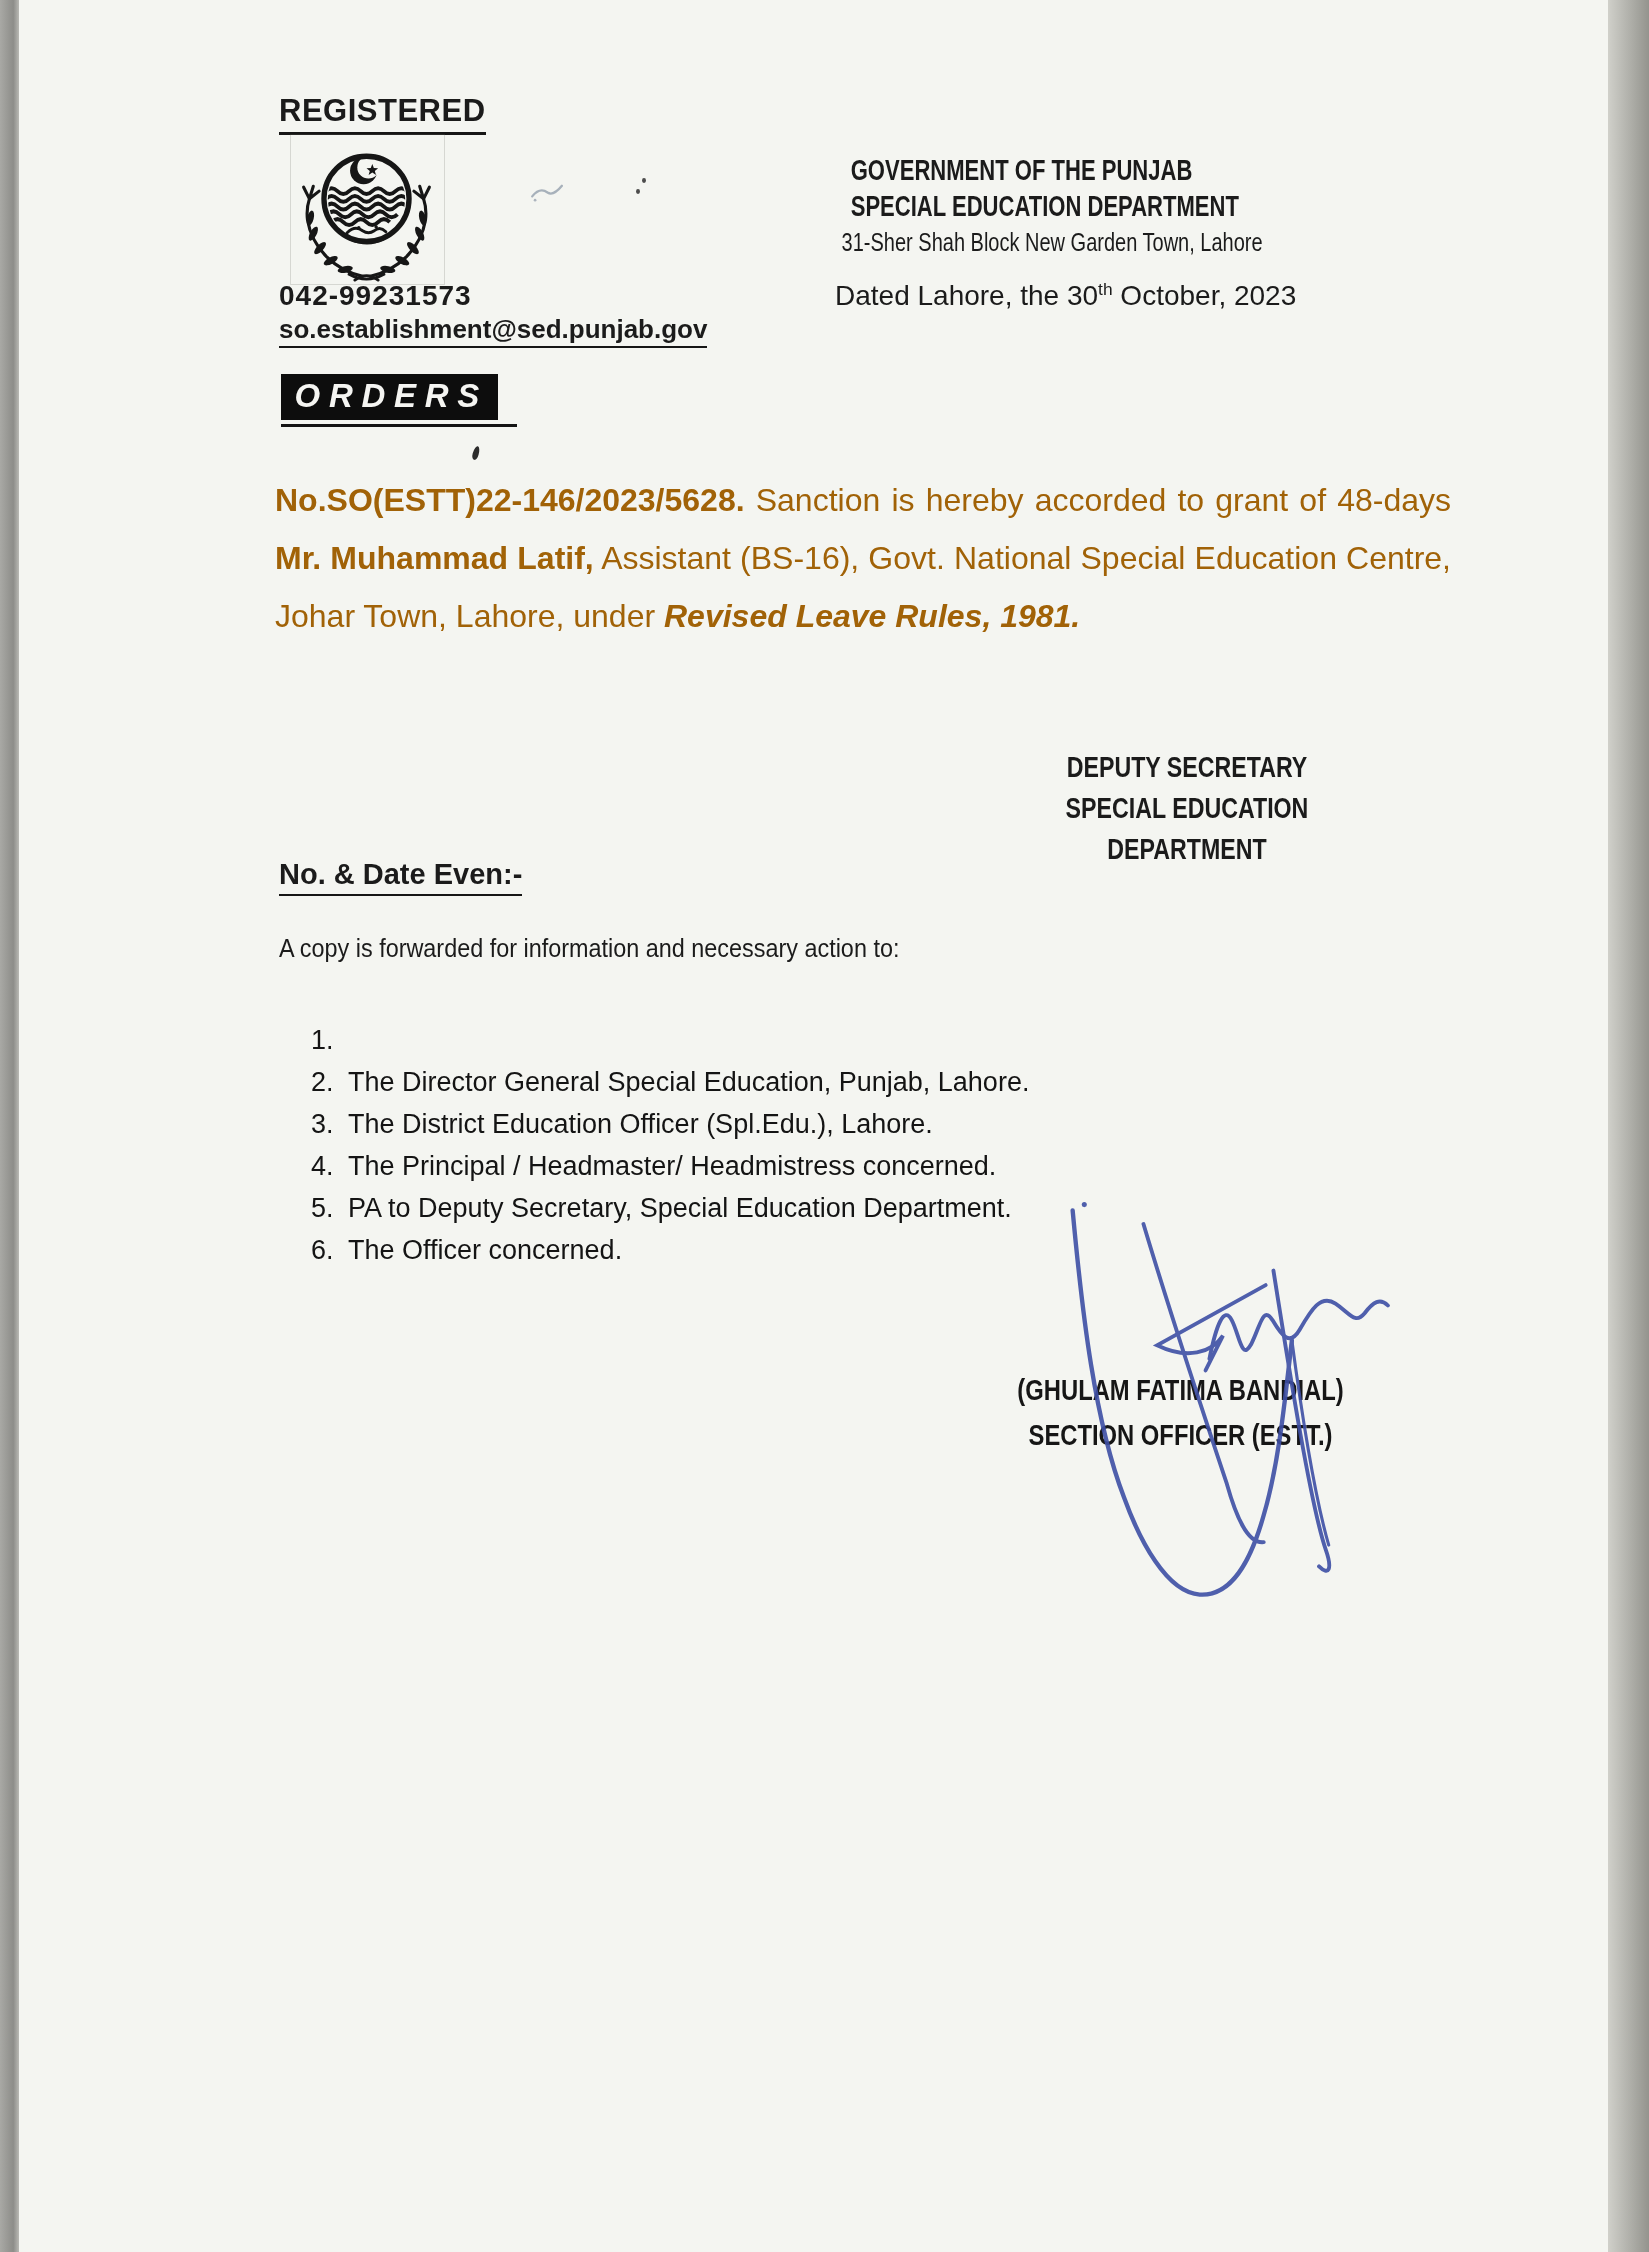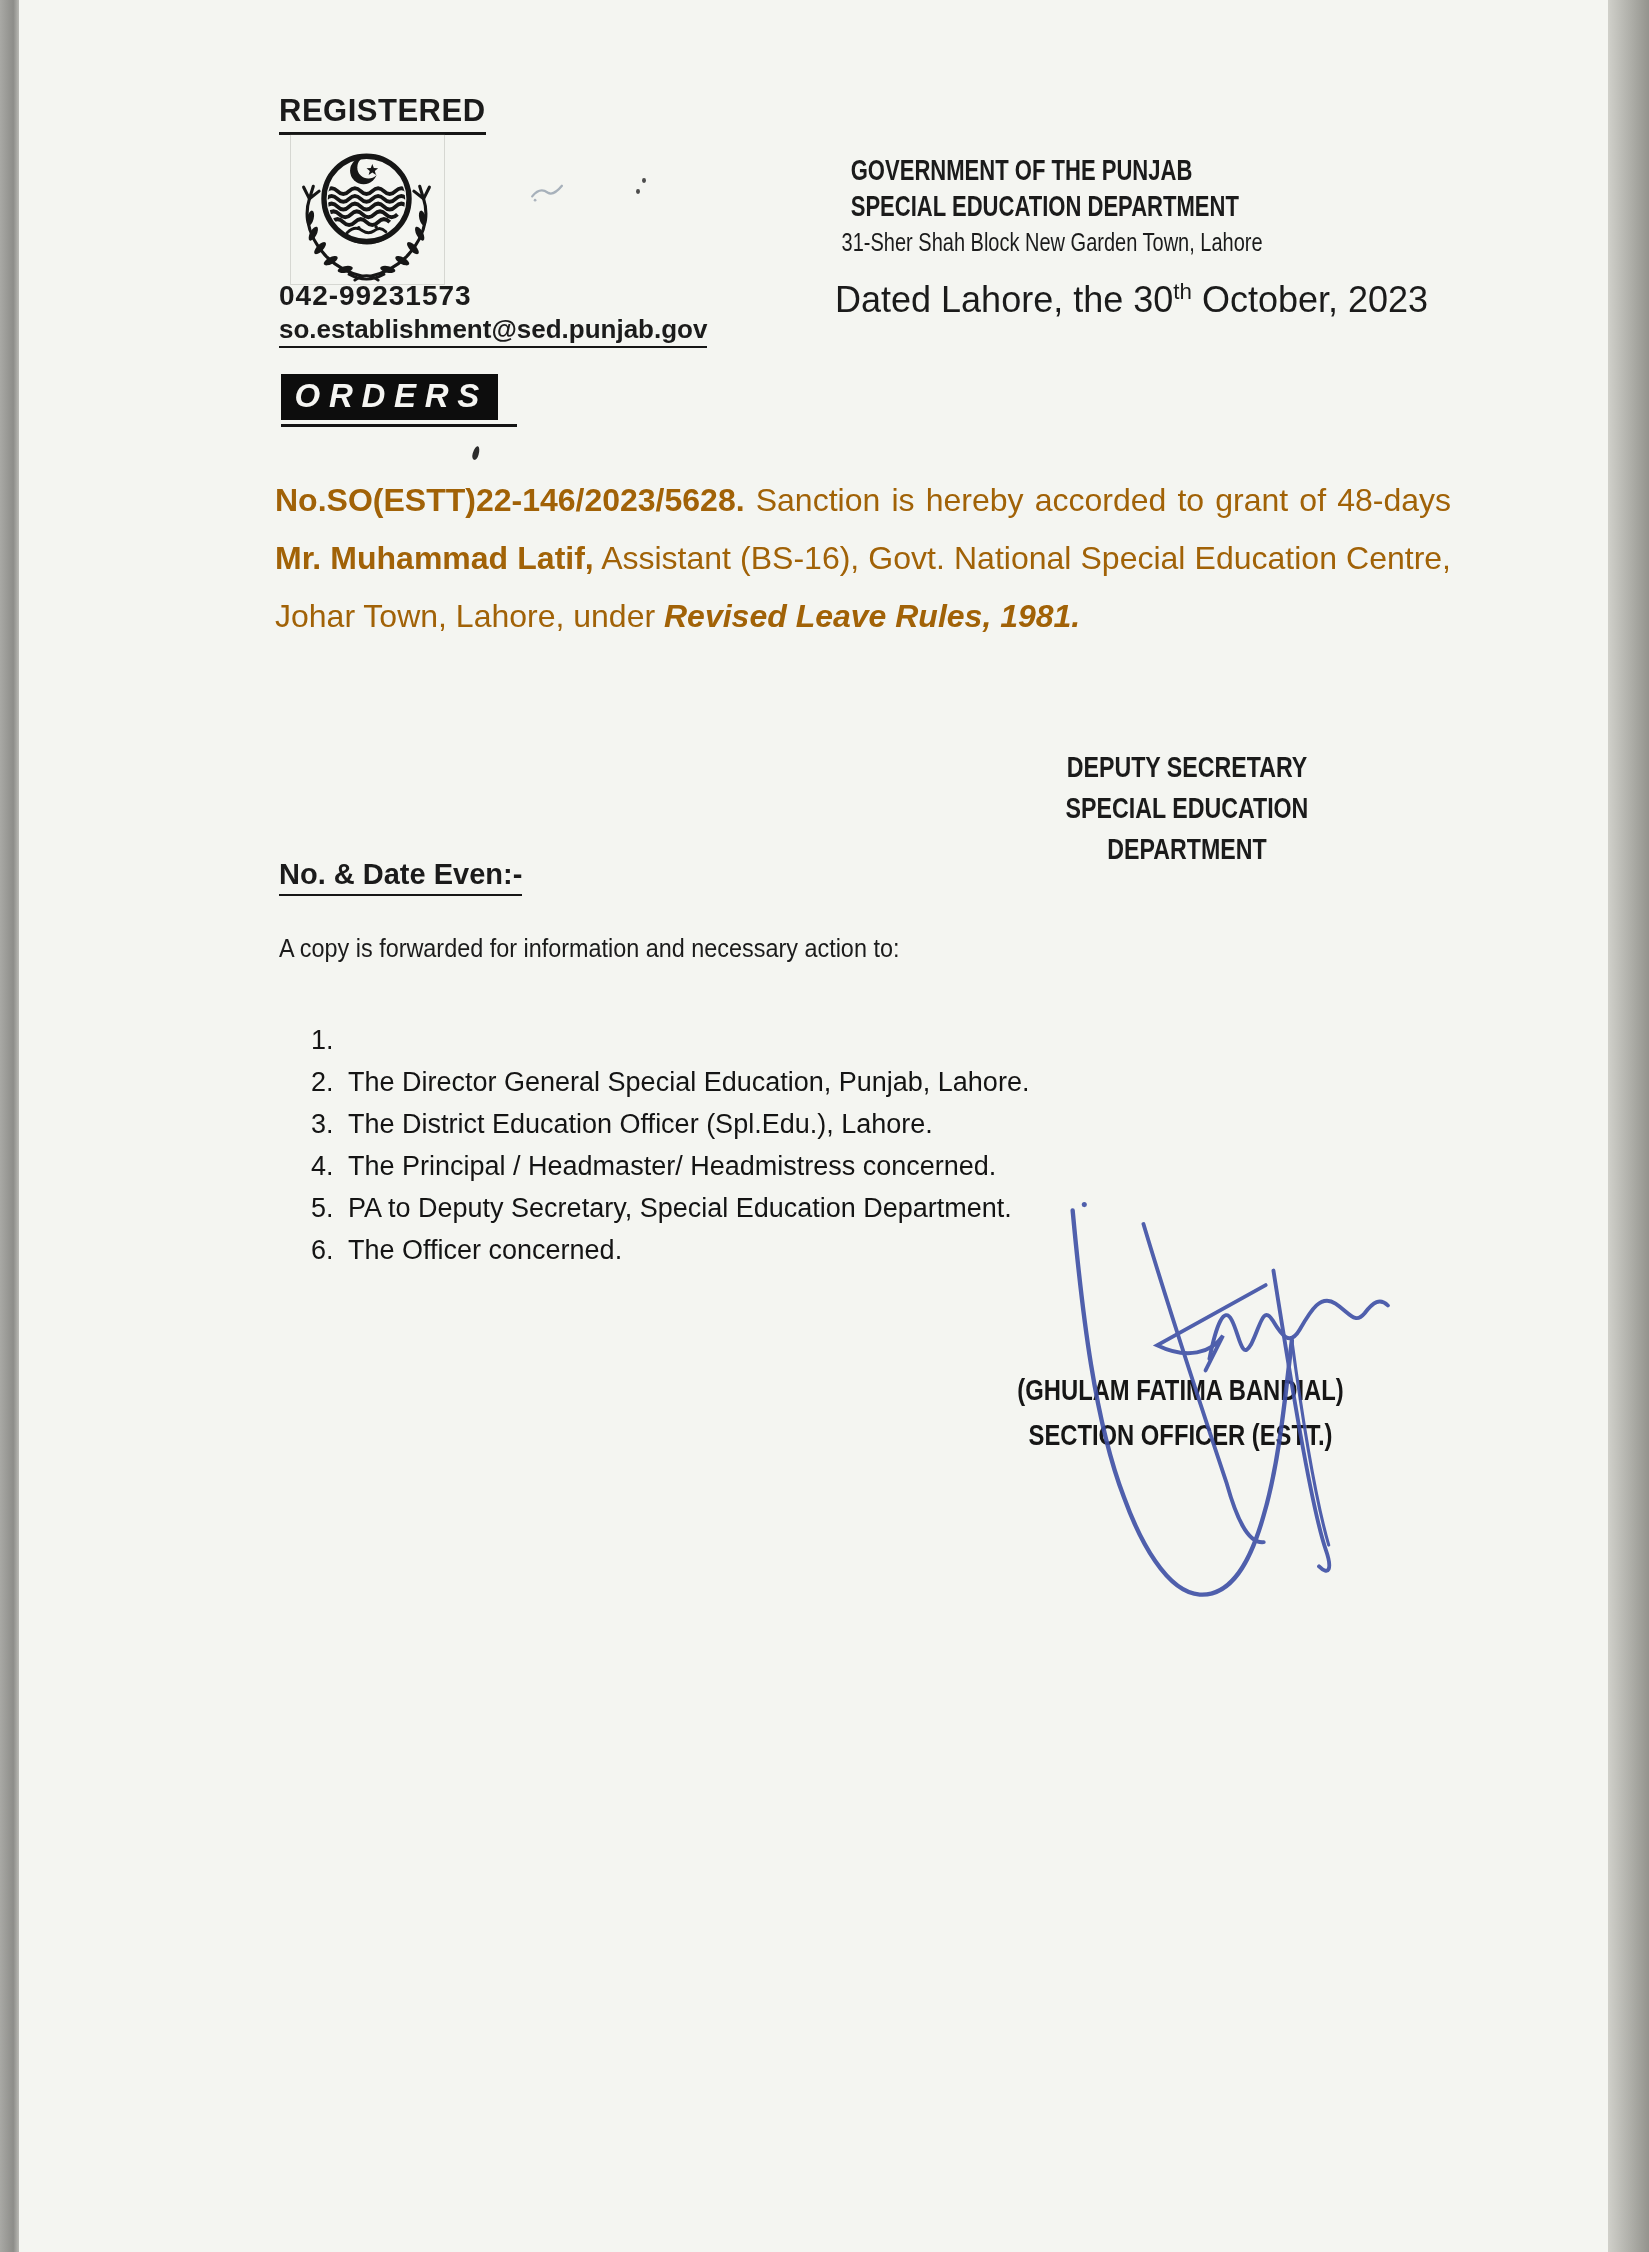--- a/index.html
+++ b/index.html
@@ -24,21 +24,21 @@
   .phone { left:279px; top:280px; font-size:28px; font-weight:bold; letter-spacing:1px;text-align:right; }
   .email { left:279px; top:314px; font-size:26px; font-weight:bold;
     border-bottom:2.9px solid #161616; padding-bottom:1px; }
 
   
   .dept-head { left:796px; top:152px; width:456px; text-align:left; }
   .dept-line { font-size:29px; font-weight:bold; line-height:36px;
     transform:scaleX(0.76); transform-origin:50% 50%; white-space:nowrap; }
   .office-address { font-size:25px; line-height:33px; margin-top:1.9px;
     transform:scaleX(0.80); transform-origin:50% 50%; white-space:nowrap; }
-  .date-line { left:835px; top:279px; font-size:36px; white-space:nowrap; }
+  .date-line { left:835px; top:279px; font-size:28px; white-space:nowrap; }
   .date-line sup { font-size:0.62em; vertical-align:super; }
 
   
   .orders-box { left:281px; top:374px; background:#0d0d0d; color:#f5f5f2;
     font-size:33px; font-weight:bold; font-style:italic; letter-spacing:8.7px;
     padding:2.9px 9.7px 4.9px 13.6px; }
   .orders-underline { left:281px; top:424px; width:236px; height:2.9px; background:#141414; }
 
   
   .order-paragraph { left:275px; top:471px; width:1176px; font-size:32px; color:#a16207; }

